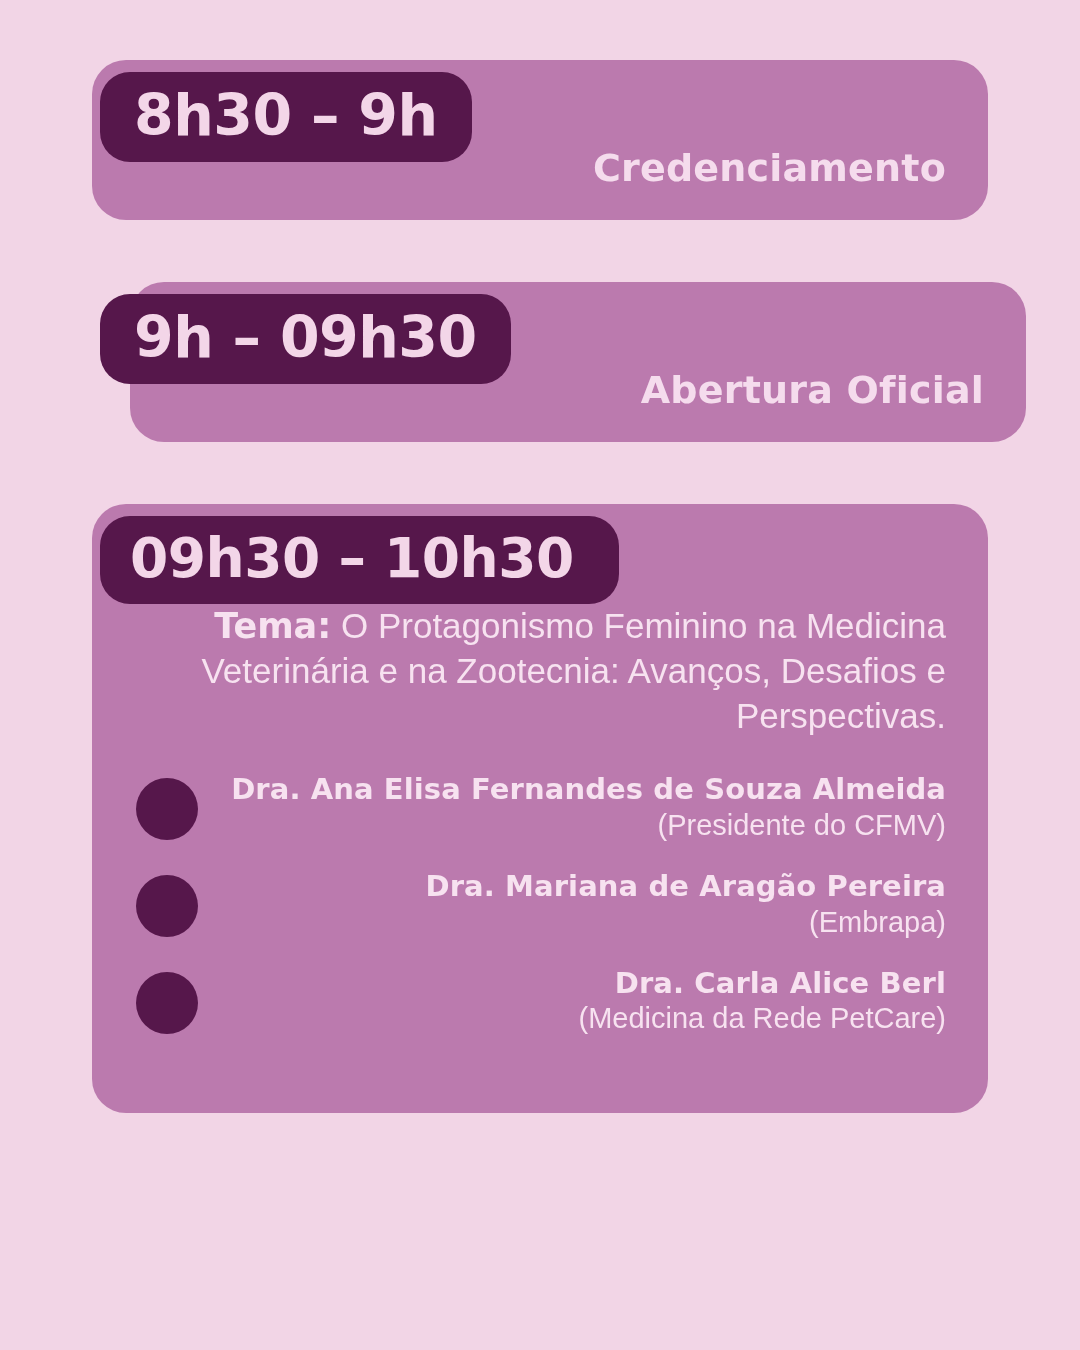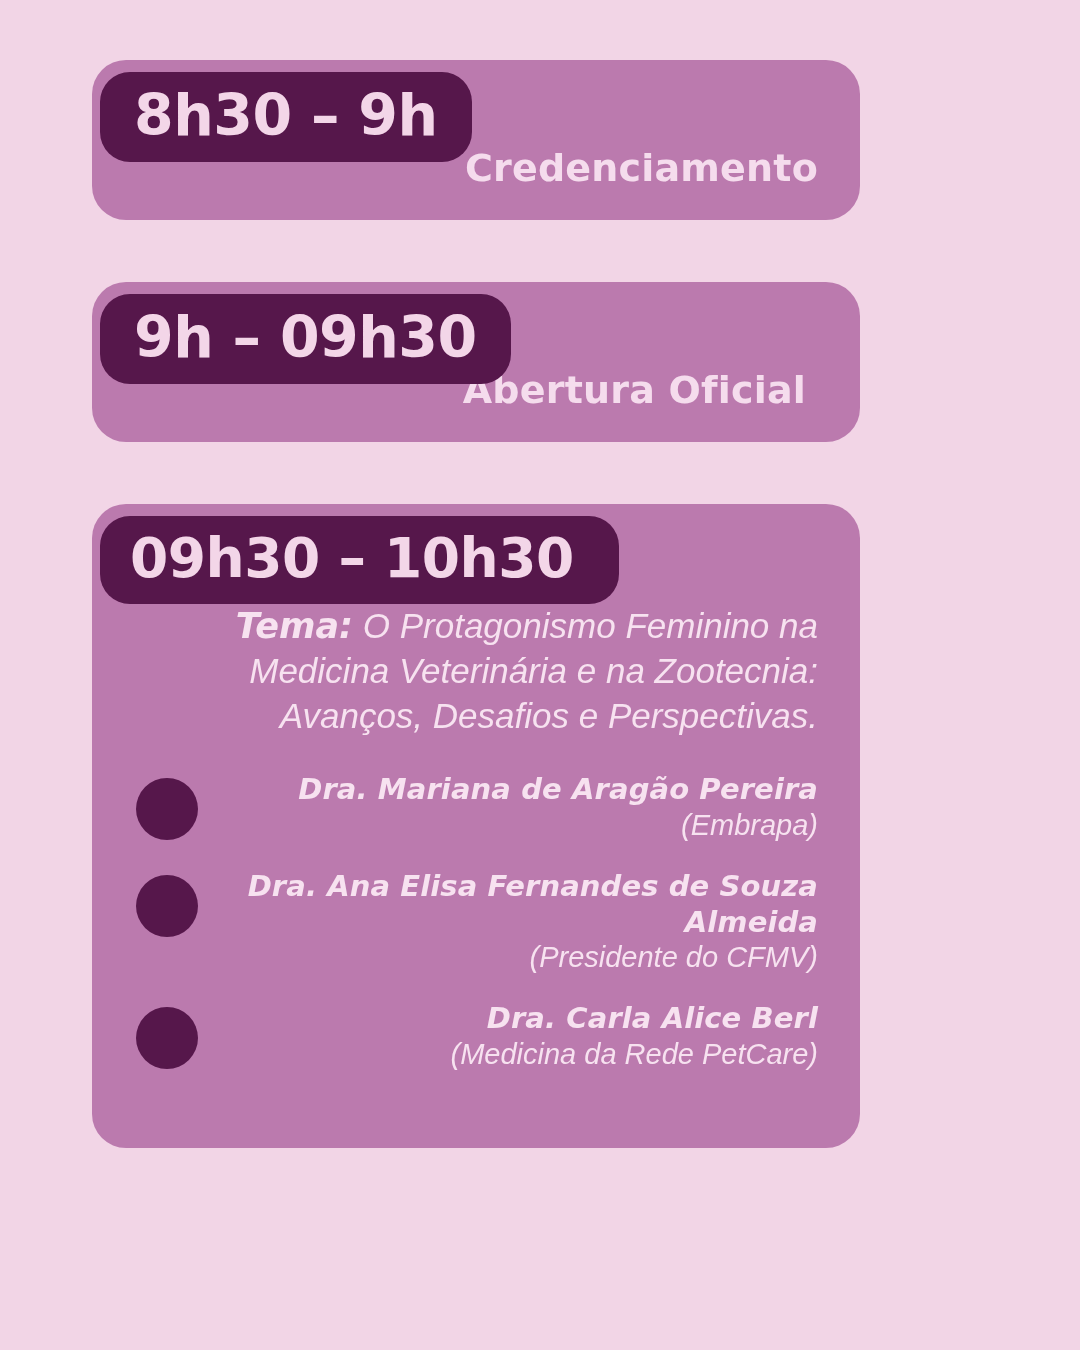--- a/index.html
+++ b/index.html
@@ -31,26 +31,26 @@
   .block {
     position: relative;
     margin-bottom: 62px;
   }
 
   .block-body {
     background: #bb7aae;
     border-radius: 34px;
     padding: 92px 42px 34px 42px;
     box-sizing: border-box;
-    width: 768px;
+    width: 896px;
   }
 
   .block-1 .block-body { padding: 86px 42px 30px 42px; }
-  .block-2 .block-body { padding: 86px 54px 30px 42px; }
-  .block-3 .block-body { padding: 100px 42px 46px 42px; font-style: italic; }
+  .block-2 .block-body { padding: 86px 42px 30px 42px; margin-left: 38px; }
+  .block-3 .block-body { padding: 100px 42px 46px 42px; }
 
   .time-pill {
     position: absolute;
     top: 12px;
     left: 8px;
     background: #56174b;
     color: #f3d6e8;
     border-radius: 30px;
     padding: 14px 34px 16px 34px;
     font-size: 57px;
@@ -177,29 +177,29 @@
       <div class="block-body">
 
         <div class="tema">
           <b>Tema:</b><span> O Protagonismo Feminino na Medicina Veterinária e na Zootecnia: Avanços, Desafios e Perspectivas.</span>
         </div>
 
         <ul class="speakers">
           <li class="speaker">
             <span class="bullet"></span>
             <span class="speaker-text">
-              <span class="name">Dra. Mariana de Aragão Pereira</span>
-              <span class="org">(Embrapa)</span>
+              <span class="name">Dra. Ana Elisa Fernandes de Souza Almeida</span>
+              <span class="org">(Presidente do CFMV)</span>
             </span>
           </li>
           <li class="speaker">
             <span class="bullet"></span>
             <span class="speaker-text">
-              <span class="name">Dra. Ana Elisa Fernandes de Souza Almeida</span>
-              <span class="org">(Presidente do CFMV)</span>
+              <span class="name">Dra. Mariana de Aragão Pereira</span>
+              <span class="org">(Embrapa)</span>
             </span>
           </li>
           <li class="speaker">
             <span class="bullet"></span>
             <span class="speaker-text">
               <span class="name">Dra. Carla Alice Berl</span>
               <span class="org">(Medicina da Rede PetCare)</span>
             </span>
           </li>
         </ul>

